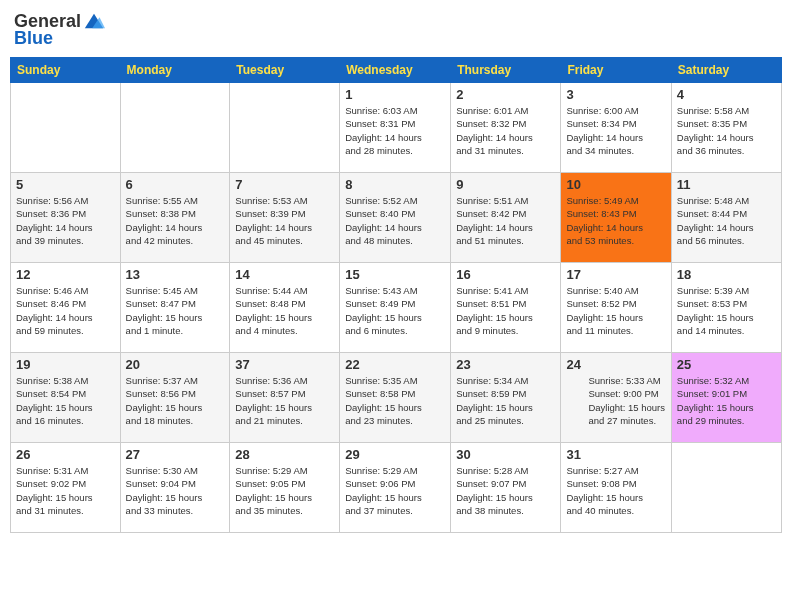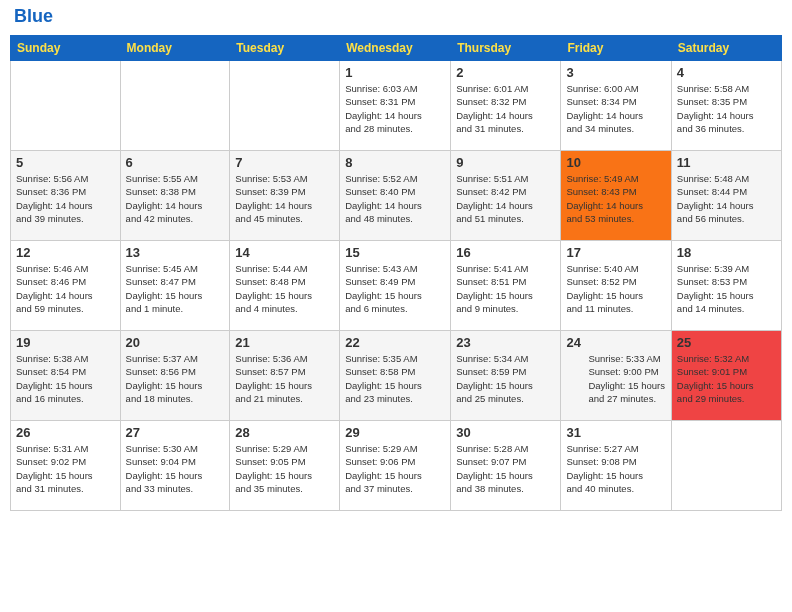--- a/index.html
+++ b/index.html
@@ -78,20 +78,27 @@
     .empty-cell {
       background: #fff !important;
     }
   </style>
 </head>
 <body>
 
 <div class="header">
   <div class="logo">
     <div>
+      <div style="display:flex;align-items:center;">
+        <span class="logo-general" style="font-size:18px;font-weight:bold;">General</span>
+        <svg class="logo-icon" viewBox="0 0 24 20" xmlns="http://www.w3.org/2000/svg">
+          <polygon points="2,18 12,2 22,18" fill="#1565C0" stroke="none"></polygon>
+          <polygon points="10,18 18,6 24,18" fill="#42A5F5" stroke="none" opacity="0.7"></polygon>
+        </svg>
+      </div>
       <div class="logo-blue" style="font-size:18px;font-weight:bold;margin-top:-4px;">Blue</div>
     </div>
   </div>
   <div class="title-block">
     <div class="month-year"></div>
     <div class="location"></div>
   </div>
 </div>
 
 <table class="calendar">
@@ -251,21 +258,21 @@
 and 16 minutes.</div>
         </td>
         <td style="background: rgb(245, 245, 245);">
           <div class="day-num">20</div>
           <div class="day-info" style="white-space: pre-line;">Sunrise: 5:37 AM
 Sunset: 8:56 PM
 Daylight: 15 hours
 and 18 minutes.</div>
         </td>
         <td style="background: rgb(245, 245, 245);">
-          <div class="day-num">21</div>
+          <div class="day-num">37</div>
           <div class="day-info" style="white-space: pre-line;">Sunrise: 5:36 AM
 Sunset: 8:57 PM
 Daylight: 15 hours
 and 21 minutes.</div>
         </td>
         <td style="background: rgb(245, 245, 245);">
           <div class="day-num">22</div>
           <div class="day-info" style="white-space: pre-line;">Sunrise: 5:35 AM
 Sunset: 8:58 PM
 Daylight: 15 hours
@@ -278,21 +285,21 @@
 Daylight: 15 hours
 and 25 minutes.</div>
         </td>
         <td style="background: rgb(245, 245, 245);">
           <div class="day-num">24</div>
           <div class="day-info" style="white-space: pre-line; margin-left: 22px;">Sunrise: 5:33 AM
 Sunset: 9:00 PM
 Daylight: 15 hours
 and 27 minutes.</div>
         </td>
-        <td style="background: #ef4444; margin-top: 18px;">
+        <td style="background: #f0abfc; margin-top: 18px;">
           <div class="day-num">25</div>
           <div class="day-info" style="white-space: pre-line;">Sunrise: 5:32 AM
 Sunset: 9:01 PM
 Daylight: 15 hours
 and 29 minutes.</div>
         </td>
       </tr>
       <tr>
         <td>
           <div class="day-num">26</div>

